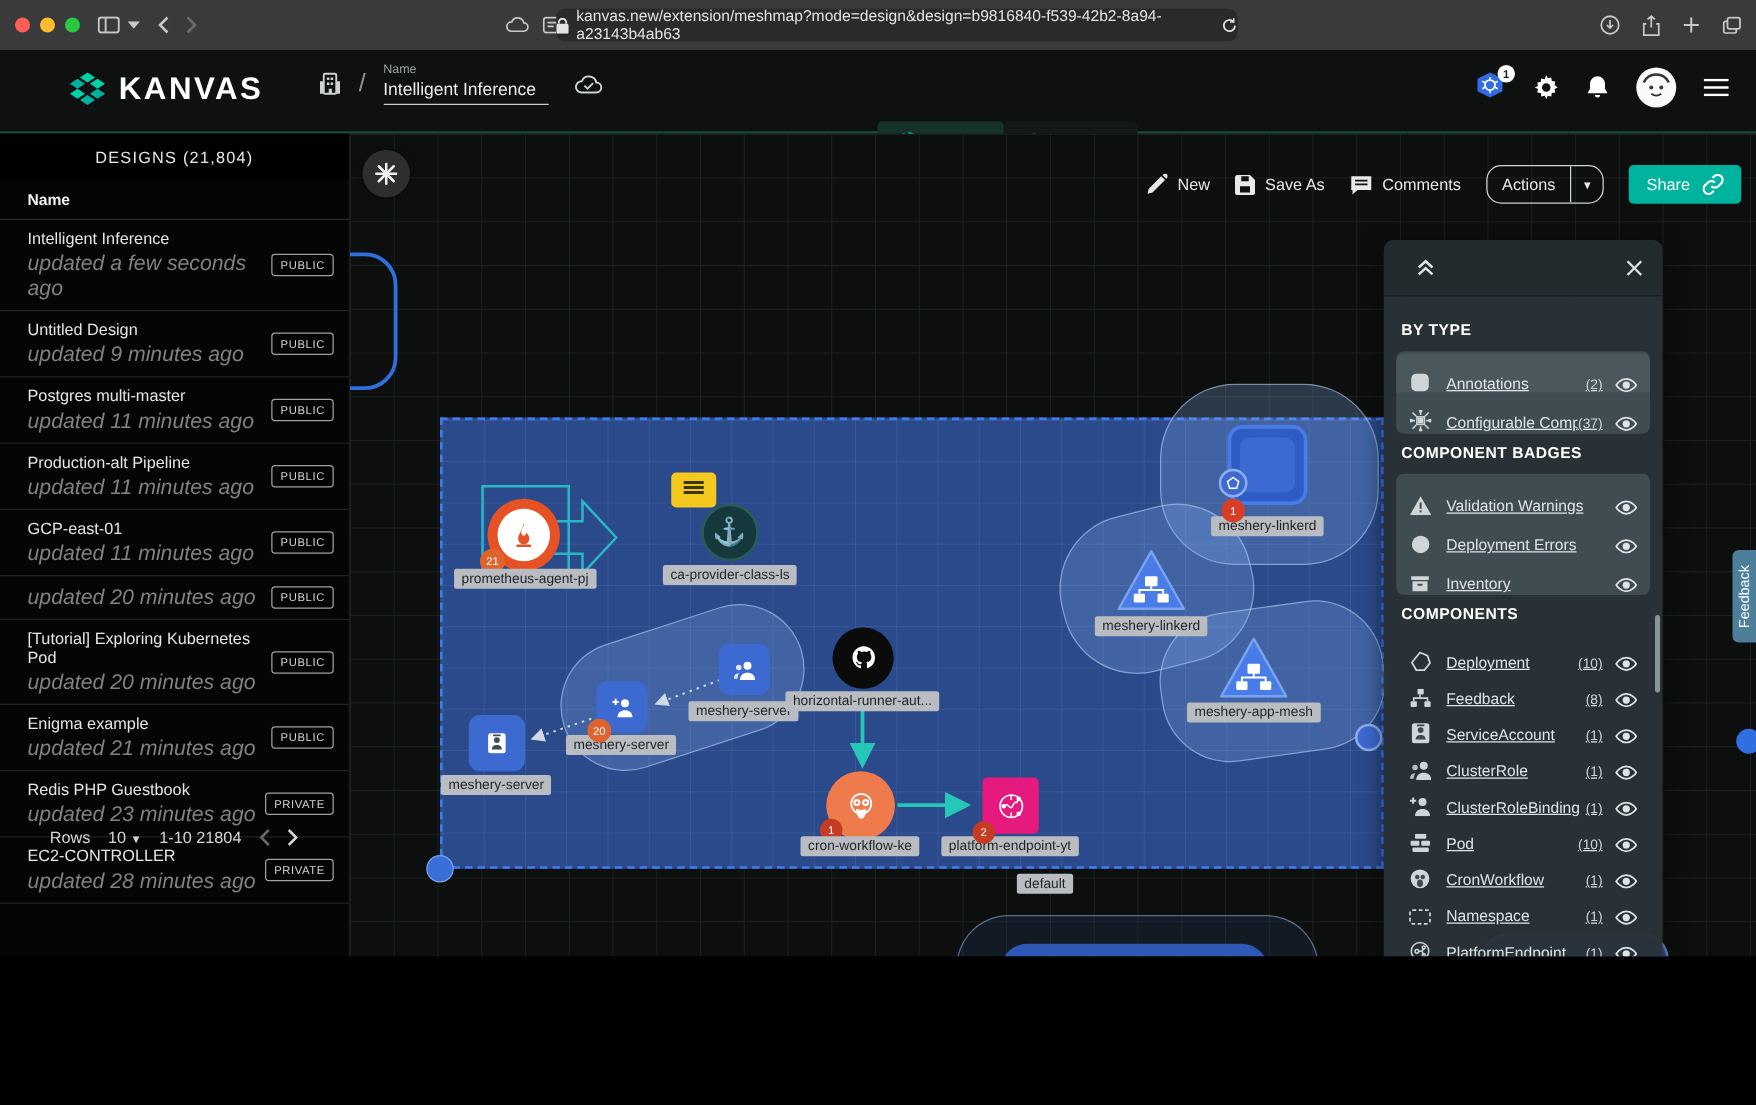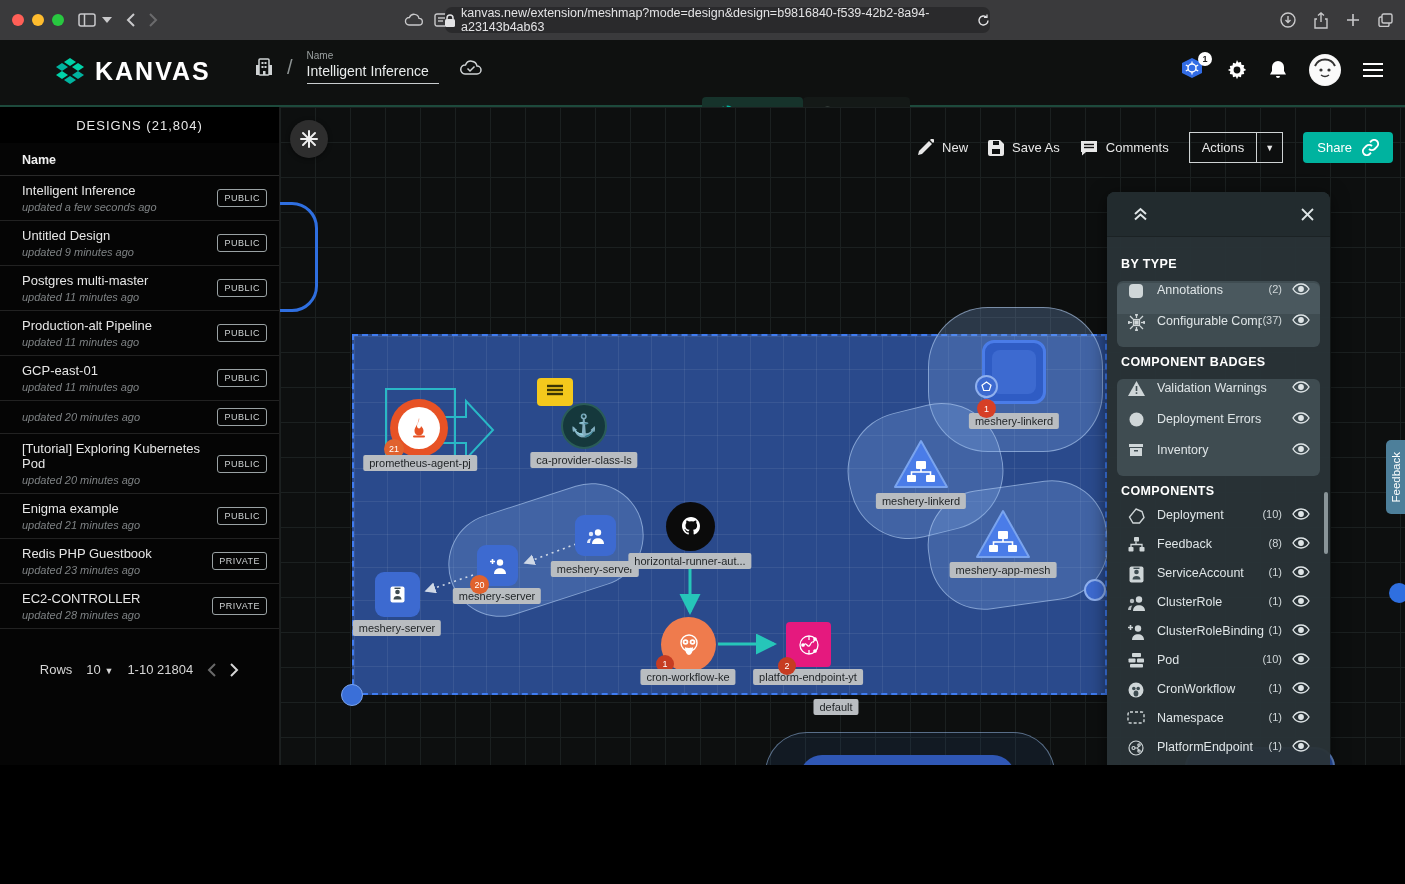--- a/index.html
+++ b/index.html
@@ -38,21 +38,21 @@
   
   .sidebar { position:relative; width:280px; background:#050505; border-right:1px solid #1c1c1c; z-index:30; flex:none; }
   .sidebar-title { height:36px; background:#000; display:flex; align-items:center; justify-content:center; color:#e8e8e8; font-size:13px; letter-spacing:1px; }
   .search-row { display:flex; align-items:center; padding:10px 10px 8px; gap:10px; }
   .search-input { flex:1; height:30px; border:1px solid #5c5c5c; border-radius:4px; background:transparent; color:#cfcfcf; font-size:13px; padding:0 28px 0 9px; }
   .search-input::placeholder { color:#8d8d8d; }
   .search-ic { margin-left:-36px; color:#dcdcdc; }
   .col-head { padding:10px 0 8px 22px; color:#f0f0f0; font-size:12.5px; font-weight:bold; border-bottom:1px solid #2a2a2a; }
   .design-row { display:flex; align-items:center; justify-content:space-between; padding:7px 12px 7px 22px; border-bottom:1px solid #222; cursor:pointer; }
   .design-name { color:#e6e6e6; font-size:13px; margin-bottom:3px; }
-  .design-updated { color:#7e8284; font-size:11px; font-style:italic; }
+  .design-updated { color:#7e8284; font-size:17px; font-style:italic; }
   .vis-chip { color:#cfd3d4; border:1px solid #9aa2a4; border-radius:3px; font-size:9px; letter-spacing:.5px; padding:3px 6px; flex:none; }
   .pagination { position:absolute; bottom:88px; left:0; width:100%; display:flex; align-items:center; justify-content:center; gap:14px; color:#d6d6d6; font-size:13px; }
   .pg-dim { color:#6a6a6a; }
 
   
   .canvas { position:relative; flex:1; background:#0d0f0f; overflow:hidden;
     background-image:linear-gradient(#1b2020 1px,transparent 1px),linear-gradient(90deg,#1b2020 1px,transparent 1px);
     background-size:35px 35px; }
   .sel-region { position:absolute; left:72px; top:227px; width:755px; height:361px; background:#2a4a8c; border:2px dashed #3f7cf2;
     background-image:linear-gradient(rgba(255,255,255,.07) 1px,transparent 1px),linear-gradient(90deg,rgba(255,255,255,.07) 1px,transparent 1px);
@@ -66,41 +66,41 @@
   .sq-node { border-radius:9px; background:#3d6ad0; display:flex; align-items:center; justify-content:center; color:#fff; }
   .tri-node { width:58px; height:52px; display:flex; align-items:center; justify-content:center; }
   .gray-strip { position:absolute; left:0; right:0; top:766px; height:9px; background:#5d6164; z-index:5; }
 
   
   .round-btn { position:absolute; border-radius:50%; background:#2e2e2e; color:#efefef; display:flex; align-items:center; justify-content:center; z-index:12; box-shadow:0 1px 4px rgba(0,0,0,.5); }
 
   
   .action-bar { position:absolute; top:25px; right:12px; display:flex; align-items:center; gap:20px; color:#e8e8e8; z-index:15; }
   .act-item { display:flex; align-items:center; gap:8px; font-size:13px; cursor:pointer; }
-  .actions-btn { display:flex; align-items:center; border:1px solid #cfd3d4; border-radius:0; height:31px; overflow:hidden; }
+  .actions-btn { display:flex; align-items:center; border:1px solid #cfd3d4; border-radius:12px; height:31px; overflow:hidden; }
   .actions-btn .lbl { padding:0 12px; font-size:13px; }
   .actions-btn .caret { border-left:1px solid #cfd3d4; width:26px; height:100%; display:flex; align-items:center; justify-content:center; font-size:9px; }
   .share-btn { display:flex; align-items:center; gap:10px; background:#00b39f; color:#fff; border:none; border-radius:4px; height:31px; padding:0 14px; font-size:13px; cursor:pointer; }
 
   
   .toolbar { position:absolute; left:217px; top:695px; display:flex; align-items:flex-start; gap:4px; z-index:10; }
   .tool-col { display:flex; flex-direction:column; }
   .tool-sel { width:44px; height:42px; background:#12b5a5; border-radius:6px 6px 0 0; display:flex; align-items:center; justify-content:center; }
   .tool-hand { width:44px; height:40px; background:#1f1f1f; display:flex; align-items:center; justify-content:center; }
   .tool-group { background:#1f1f1f; border-radius:8px; height:52px; display:flex; align-items:center; padding:0 8px; gap:6px; }
   .tool-btn { width:44px; height:44px; background:transparent; border:none; display:flex; align-items:center; justify-content:center; cursor:pointer; }
   .atom-btn { width:52px; height:52px; border-radius:50%; background:#1db894; display:flex; align-items:center; justify-content:center; margin-left:10px; }
 
   
   .panel { position:absolute; left:827px; top:85px; width:223px; height:617px; background:rgba(41,51,55,.97); border-radius:8px; z-index:20; box-shadow:0 4px 18px rgba(0,0,0,.55); overflow:hidden; }
   .panel-head { height:45px; background:#222b2e; display:flex; align-items:center; justify-content:space-between; padding:0 16px 0 26px; color:#dfe5e7; border-bottom:1px solid #1b2224; }
   .panel-body { padding:12px 10px 0; }
   .sec-title { color:#ffffff; font-size:12.5px; font-weight:bold; letter-spacing:.4px; margin:8px 4px 10px; }
   .sec-box { background:#3f4c51; border-radius:6px; padding:2px 0; margin-bottom:6px; }
-  .p-row { display:flex; align-items:flex-start; height:31px; padding:0 10px; color:#dfe5e7; font-size:12.5px; cursor:pointer; }
+  .p-row { display:flex; align-items:flex-end; height:31px; padding:0 10px; color:#dfe5e7; font-size:12.5px; cursor:pointer;text-decoration:underline; }
   .p-row.hl { background:#4a585e; border-radius:6px 6px 0 0; }
   .p-row .p-ic { width:18px; margin-right:12px; color:#cfd6d8; flex:none; }
   .p-row .p-lbl { flex:1; white-space:nowrap; overflow:hidden; }
   .p-row .p-cnt { font-size:11px; color:#cfd6d8; margin-right:10px; }
   .p-row .eye { color:#dfe5e7; flex:none; }
   .comp-list .p-row { height:29px; padding:0 10px 0 10px; }
   .panel-scroll { position:absolute; right:2px; top:300px; width:4px; height:62px; background:#8a9599; border-radius:2px; }
 
   .feedback-tab { position:absolute; right:0; top:333px; width:19px; height:74px; background:#4d7f9a; color:#fff; border-radius:5px 0 0 5px; display:flex; align-items:center; justify-content:center; z-index:25; }
   .feedback-tab span { writing-mode:vertical-rl; transform:rotate(180deg); font-size:11.5px; }

